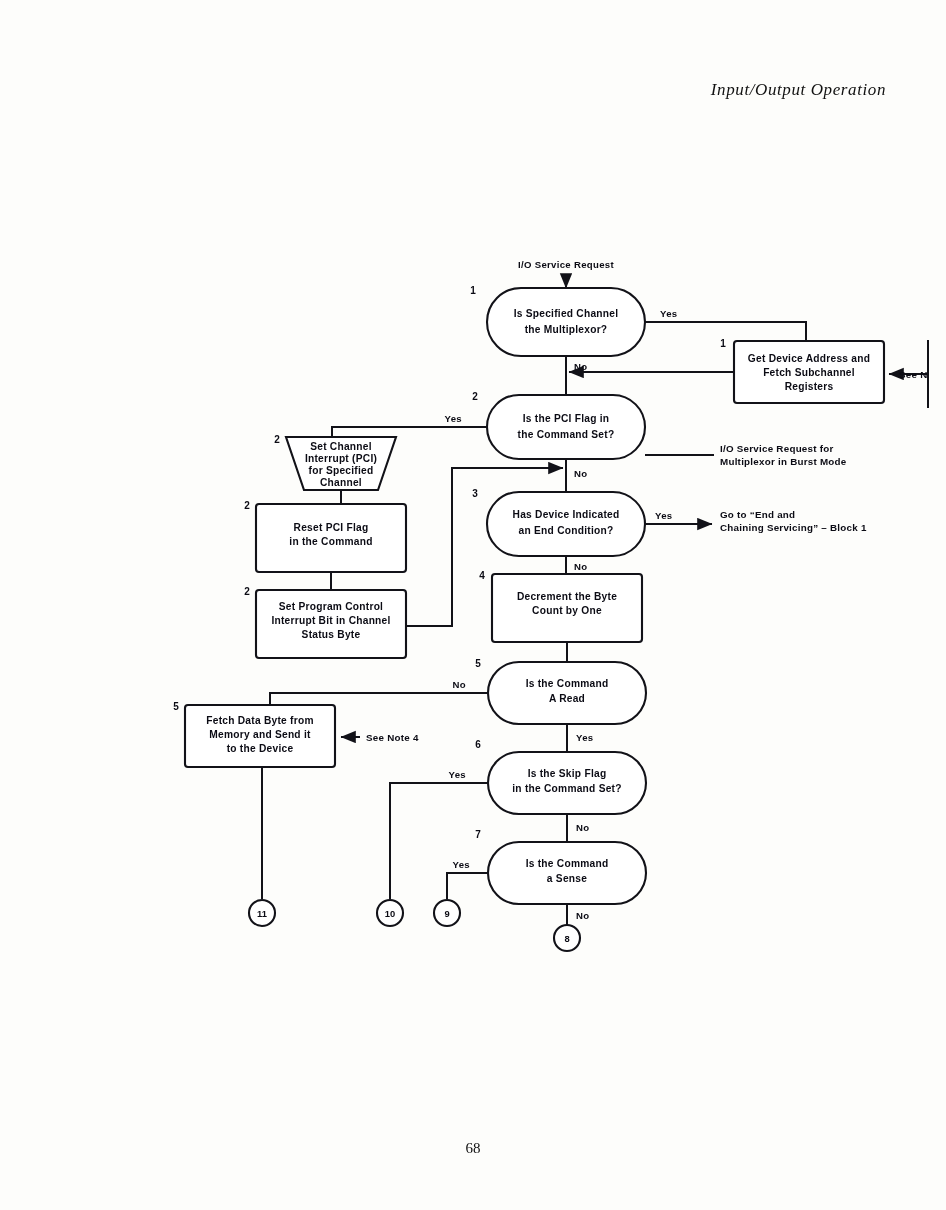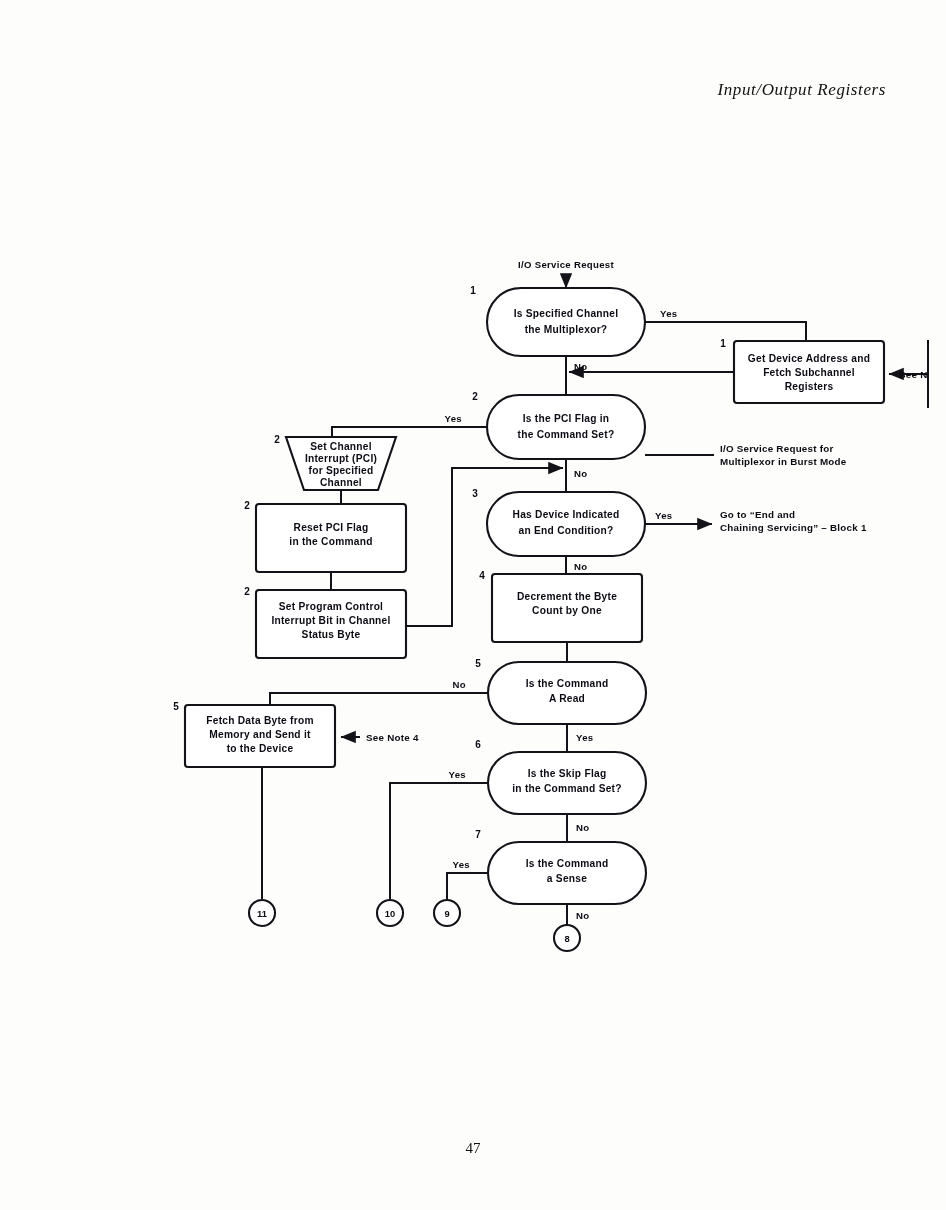--- a/index.html
+++ b/index.html
@@ -28,21 +28,21 @@
   .wm{position:absolute;font-family:"Liberation Serif",serif;font-weight:bold;
       color:#c8cce6;opacity:.5;user-select:none;pointer-events:none;}
 </style>
 </head>
 <body>
 
 <div class="page">
 
   <div class="wm" style="left:215px;top:560px;font-size:150px;transform:rotate(-62deg);"> </div>
 
-  <div class="hdr">Input/Output  Registers</div>
+  <div class="hdr">Input/Output  Operation</div>
 
   <svg class="flow" viewBox="0 0 946 1210">
     <defs>
       <marker id="arw" markerWidth="9" markerHeight="9" refX="7.4" refY="3.1" orient="auto" markerUnits="strokeWidth">
         <path d="M0,0 L7.6,3.1 L0,6.2 z" fill="#121218"></path>
       </marker>
     </defs>
 
     <text class="t-label" x="566" y="268" text-anchor="middle">I/O Service Request</text>
     <line class="ln" x1="566" y1="274" x2="566" y2="288" marker-end="url(#arw)"></line>
@@ -182,14 +182,14 @@
     <circle class="shape" cx="390" cy="913" r="13"></circle>
     <text class="t-conn" x="390" y="917" text-anchor="middle">10</text>
 
     <circle class="shape" cx="447" cy="913" r="13"></circle>
     <text class="t-conn" x="447" y="917" text-anchor="middle">9</text>
 
     <circle class="shape" cx="567" cy="938" r="13"></circle>
     <text class="t-conn" x="567" y="942" text-anchor="middle">8</text>
   </svg>
 
-  <div class="pageno">47</div>
+  <div class="pageno">68</div>
 </div>
 
 </body></html>

